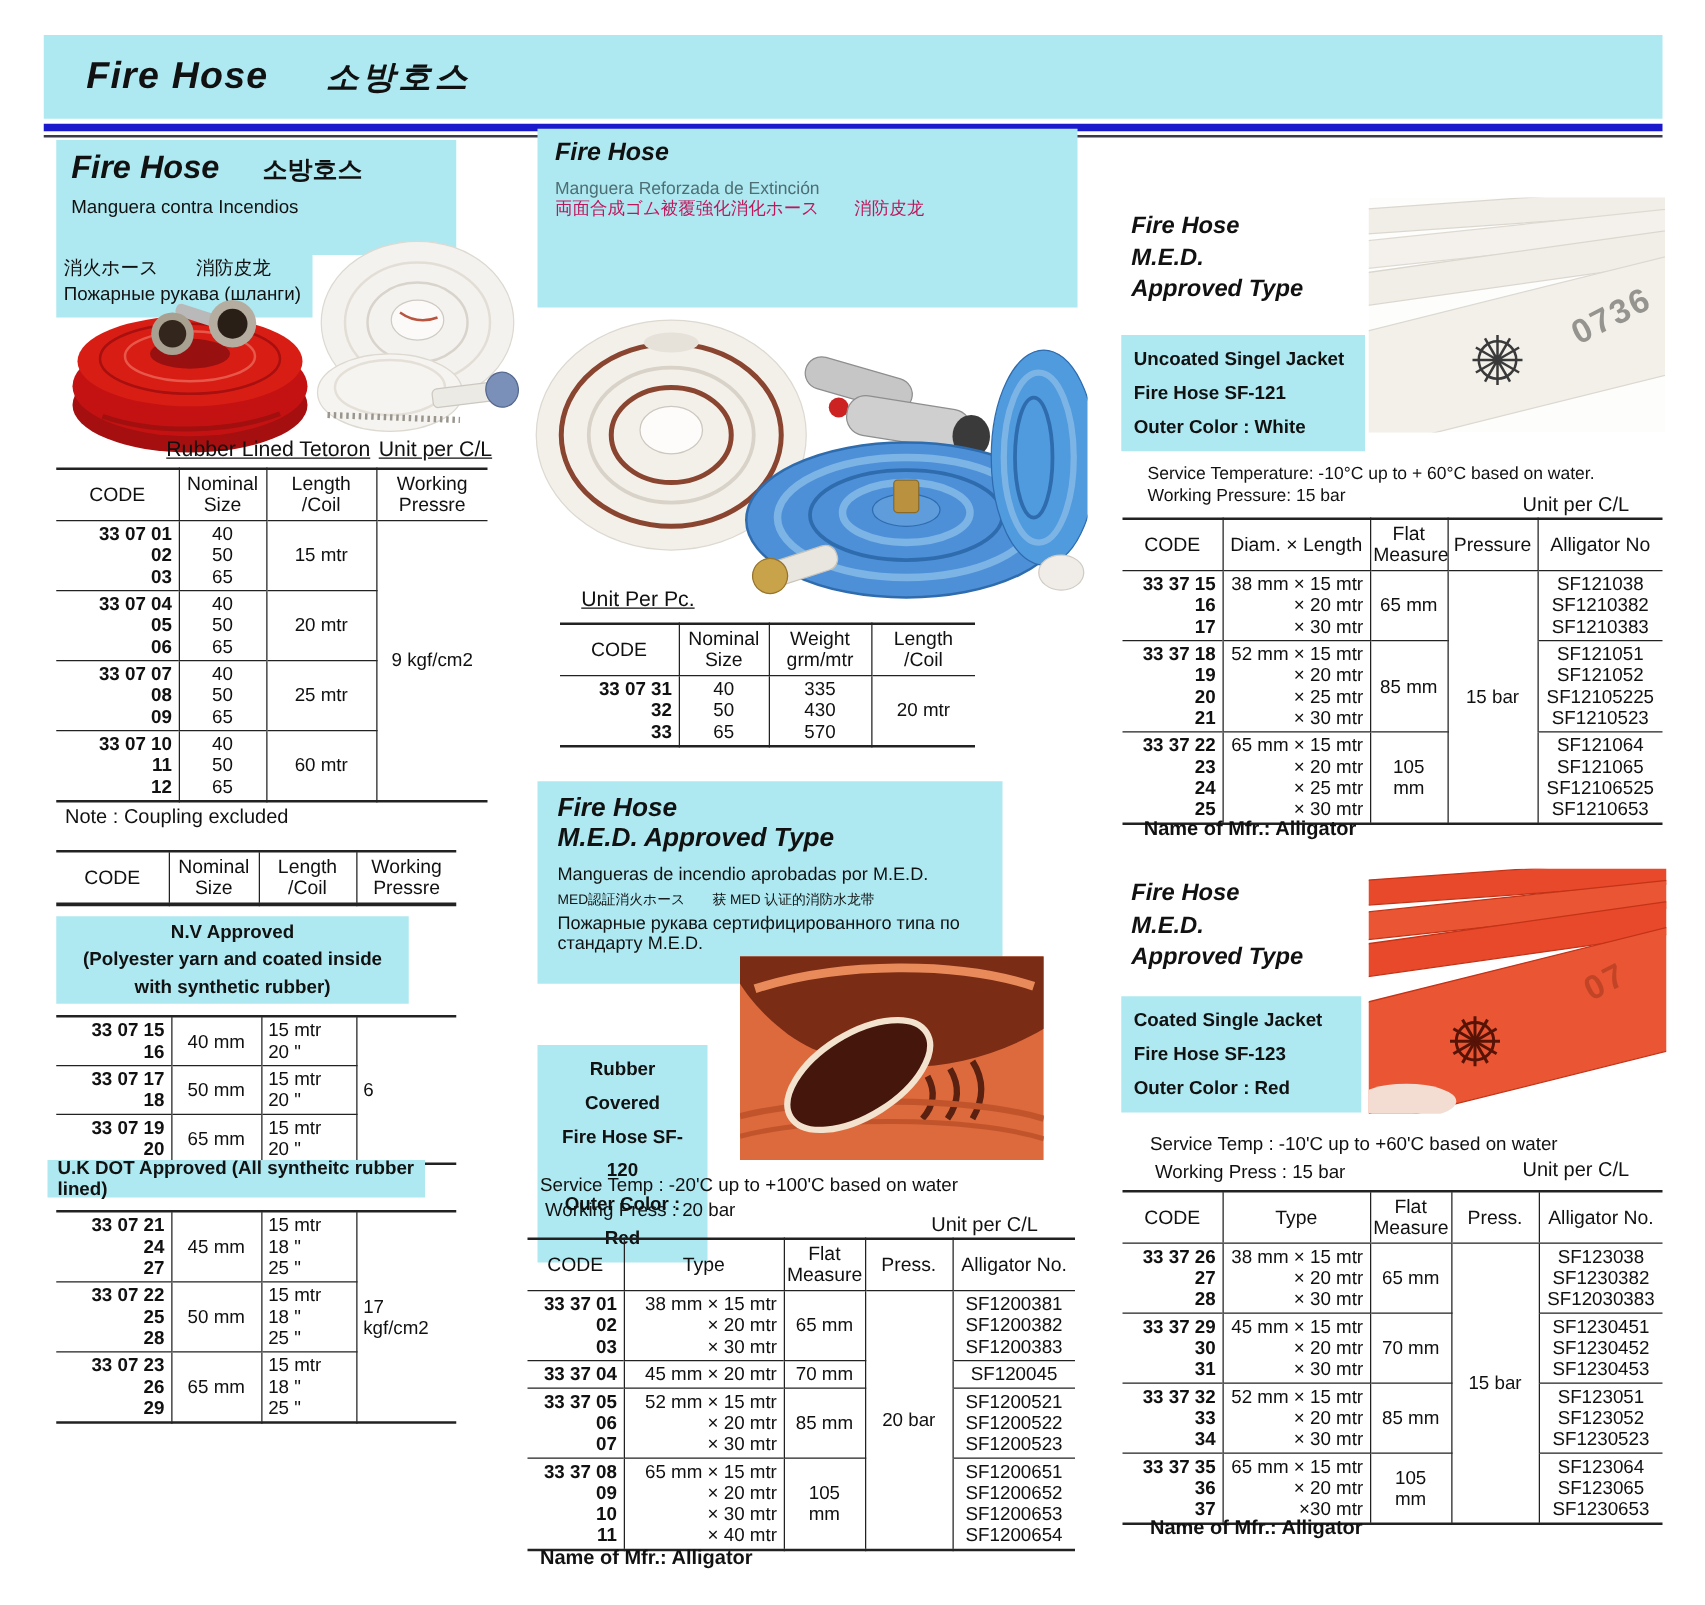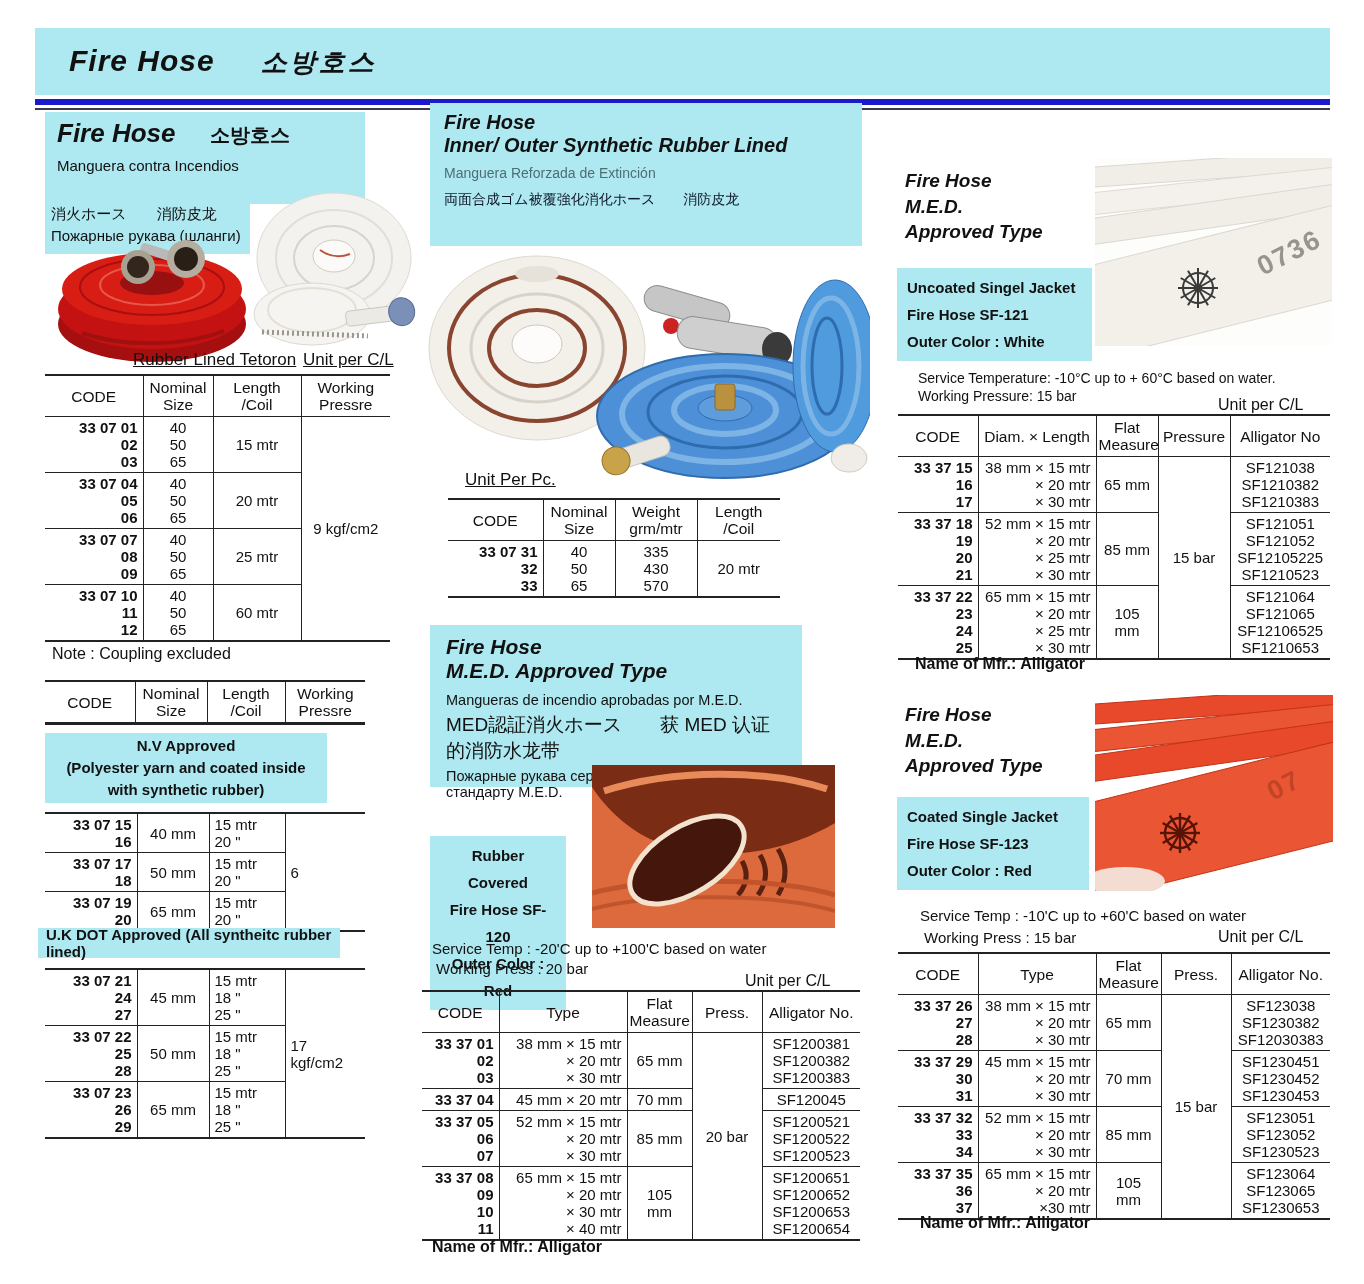--- a/index.html
+++ b/index.html
@@ -250,23 +250,22 @@
         <td class="ctr">65 mm</td>
         <td class="len">15 mtr
 18 "
 25 "</td>
       </tr>
     </tbody>
   </table>
 
   <div class="abs cyan" style="left:430px;top:103px;width:432px;height:143px;padding:8px 14px;box-sizing:border-box;">
     <div class="h-italic" style="font-size:20px;">Fire Hose</div>
-    <div class="h-italic" style="font-size:20px;">Inner/ Outer Synthetic Rubber Lined</div>
     <div style="font-size:14px;color:#4e6e74;margin-top:8px;">Manguera Reforzada de Extinción</div>
-    <div style="font-size:14px;color:#0f172a;margin-top:10px;">両面合成ゴム被覆強化消化ホース　　消防皮龙</div>
+    <div style="font-size:14px;color:#be185d;margin-top:0;">両面合成ゴム被覆強化消化ホース　　消防皮龙</div>
   </div>
 
   <svg class="abs" style="left:425px;top:248px;" width="445" height="232" viewBox="0 0 445 232">
     <ellipse cx="112" cy="100" rx="108" ry="92" fill="#f3f0ea" stroke="#ddd9d1"></ellipse>
     <ellipse cx="112" cy="100" rx="88" ry="73" fill="none" stroke="#8a4530" stroke-width="4"></ellipse>
     <ellipse cx="112" cy="100" rx="66" ry="54" fill="none" stroke="#d8d2c8" stroke-width="3"></ellipse>
     <ellipse cx="112" cy="100" rx="48" ry="38" fill="none" stroke="#8a4530" stroke-width="4"></ellipse>
     <ellipse cx="112" cy="96" rx="25" ry="19" fill="#fdfcfa" stroke="#ccc8c0"></ellipse>
     <ellipse cx="112" cy="26" rx="22" ry="8" fill="#e6e2da"></ellipse>
     <g>
@@ -328,21 +327,21 @@
 570</td>
         <td class="ctr">20 mtr</td>
       </tr>
     </tbody>
   </table>
 
   <div class="abs cyan" style="left:430px;top:625px;width:372px;height:162px;padding:10px 16px;box-sizing:border-box;">
     <div class="h-italic" style="font-size:21px;">Fire Hose</div>
     <div class="h-italic" style="font-size:21px;">M.E.D. Approved Type</div>
     <div style="font-size:14.5px;margin-top:9px;">Mangueras de incendio aprobadas por  M.E.D.</div>
-    <div style="font-size:19px;margin-top:4px;">MED認証消火ホース　　获 MED 认证的消防水龙带</div>
+    <div style="font-size:11px;margin-top:4px;">MED認証消火ホース　　获 MED 认证的消防水龙带</div>
     <div style="font-size:14.5px;margin-top:4px;white-space:pre-line;">Пожарные рукава сертифицированного типа по
 стандарту M.E.D.</div>
   </div>
 
   <svg class="abs" style="left:592px;top:765px;" width="243" height="163" viewBox="0 0 243 163">
     <rect width="243" height="163" fill="#dd6a3c"></rect>
     <path d="M0,0 H243 V58 C185,92 118,98 58,74 C32,62 10,38 0,22 Z" fill="#7a2c14"></path>
     <path d="M12,26 C80,4 175,4 235,24" stroke="#e98a5a" stroke-width="7" fill="none"></path>
     <path d="M150,96 q10,18 -4,34 M168,90 q12,20 -2,40 M186,84 q14,22 0,46" stroke="#5a2010" stroke-width="5" fill="none"></path>
     <path d="M0,128 C60,112 185,112 243,130" stroke="#c2542c" stroke-width="5" fill="none"></path>

